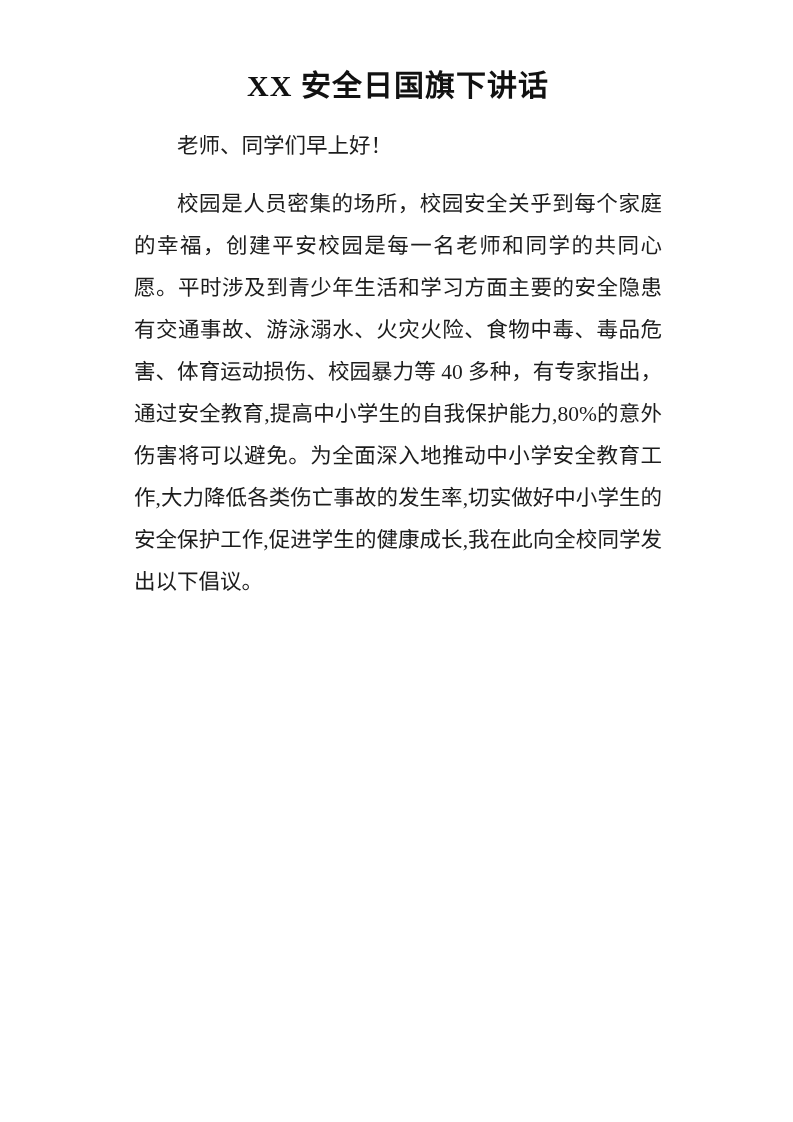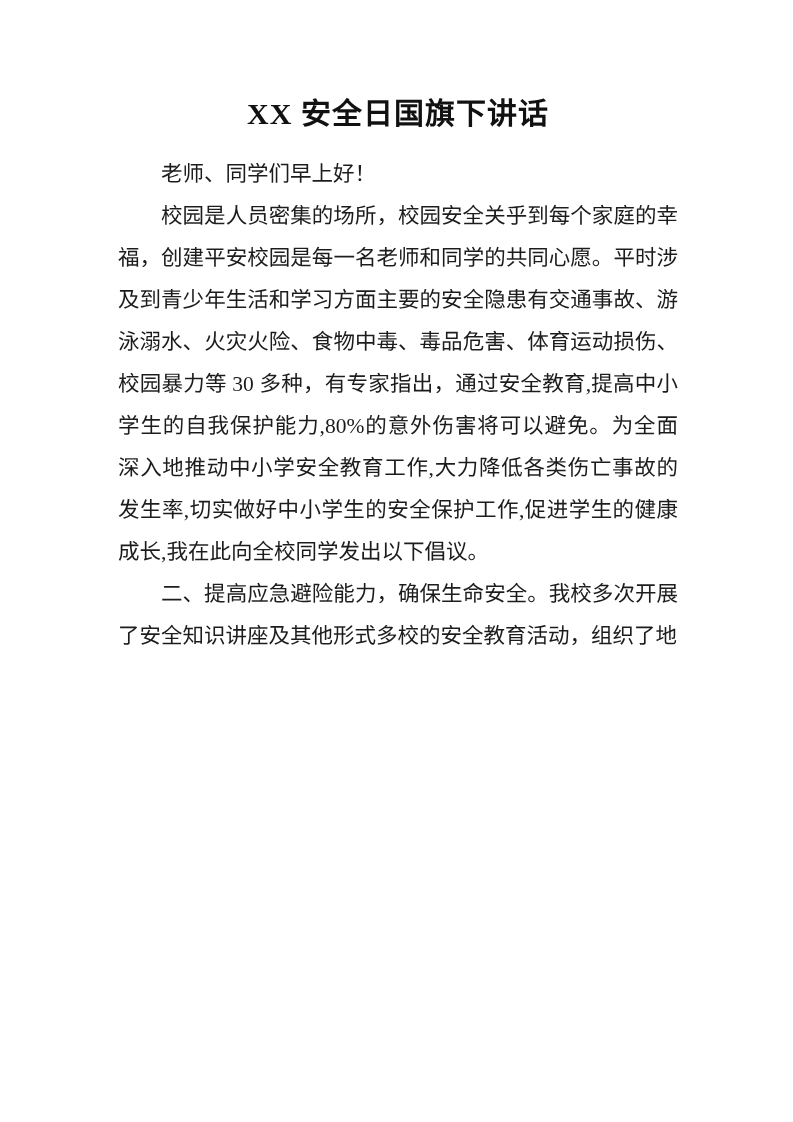--- a/index.html
+++ b/index.html
@@ -9,48 +9,47 @@
     background: #ffffff;
   }
   .page {
     position: relative;
     width: 793px;
     height: 1122px;
     margin: 0 auto;
     background: #ffffff;
     color: #1c1c1c;
     box-sizing: border-box;
-    padding: 94px 115px 0 118px;
+    padding: 66px 115px 0 118px;
     overflow: hidden;
     font-family: "Liberation Serif", "DejaVu Serif", serif;
   }
   .doc-title {
     margin: 0 0 19px 0;
     font-size: 30px;
     line-height: 40px;
     font-weight: bold;
     text-align: center;
     letter-spacing: 1px;
     color: #111111;
   }
   .doc-body p {
-    margin: 0;
+    margin: 16px;
     font-size: 21.5px;
     line-height: 42px;
     text-align: justify;
     text-justify: inter-ideograph;
     text-indent: 2em;
     word-break: break-all;
     color: #1c1c1c;
   }
 </style>
 </head>
 <body>
 
 <div class="page">
   <h1 class="doc-title">XX 安全日国旗下讲话</h1>
 
   <div class="doc-body">
     <p>老师、同学们早上好！</p>
-    <p>校园是人员密集的场所，校园安全关乎到每个家庭的幸福，创建平安校园是每一名老师和同学的共同心愿。平时涉及到青少年生活和学习方面主要的安全隐患有交通事故、游泳溺水、火灾火险、食物中毒、毒品危害、体育运动损伤、校园暴力等 30 多种，有专家指出，通过安全教育,提高中小学生的自我保护能力,80%的意外伤害将可以避免。为全面深入地推动中小学安全教育工作,大力降低各类伤亡事故的发生率,切实做好中小学生的安全保护工作,促进学生的健康成长,我在此向全校同学发出以下倡议。</p>
-    <p>二、提高应急避险能力，确保生命安全。我校多次开展了安全知识讲座及其他形式多校的安全教育活动，组织了地</p>
+    <p>校园是人员密集的场所，校园安全关乎到每个家庭的幸福，创建平安校园是每一名老师和同学的共同心愿。平时涉及到青少年生活和学习方面主要的安全隐患有交通事故、游泳溺水、火灾火险、食物中毒、毒品危害、体育运动损伤、校园暴力等 40 多种，有专家指出，通过安全教育,提高中小学生的自我保护能力,80%的意外伤害将可以避免。为全面深入地推动中小学安全教育工作,大力降低各类伤亡事故的发生率,切实做好中小学生的安全保护工作,促进学生的健康成长,我在此向全校同学发出以下倡议。</p>
   </div>
 </div>
 
 </body></html>

